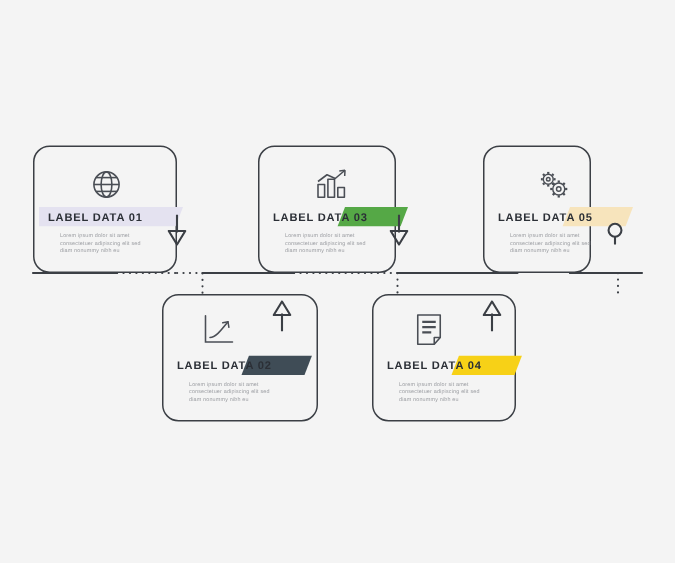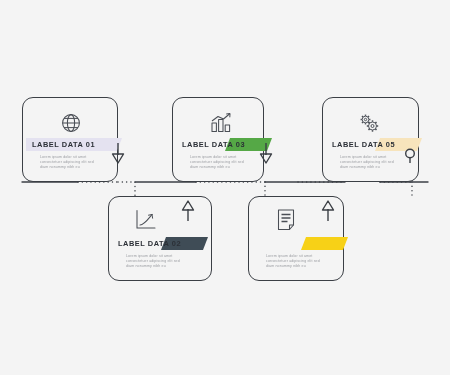--- a/index.html
+++ b/index.html
@@ -201,31 +201,32 @@
           <line x1="8.5" y1="7.5" x2="17.5" y2="7.5" stroke-width="1.5"></line>
           <line x1="8.5" y1="11" x2="17.5" y2="11" stroke-width="1.5"></line>
           <line x1="8.5" y1="14.5" x2="14.5" y2="14.5" stroke-width="1.5"></line>
         </svg>
       </div>
       <div class="band" style="left:3px; top:40px; width:96px;">
         <svg viewBox="0 0 96 13" preserveAspectRatio="none">
           <polygon points="54,0 96,0 91,13 49,13" fill="#f7d117"></polygon>
         </svg>
       </div>
+      <div class="label" style="left:9px; top:40px;">LABEL DATA 04</div>
       <div class="body-text" style="left:17px; top:57px;">Lorem ipsum dolor sit amet consectetuer adipiscing elit sed diam nonummy nibh eu</div>
     </div>
   </div>
   <div class="marker" style="left:320px; top:199px;">
     <svg width="16" height="22" viewBox="0 0 16 22" fill="none" stroke="#3b3f45" stroke-width="1.4" stroke-linejoin="round">
       <line x1="8" y1="10" x2="8" y2="22"></line>
       <polygon points="2.5,11 13.5,11 8,2"></polygon>
     </svg>
   </div>
 
-  <div class="card" style="left:322px; top:97px; width:97px; height:85px;">
+  <div class="card" style="left:322px; top:97px; width:72px; height:85px;">
     <div class="card-inner">
       <div class="icon-box" style="left:33px; top:12px;">
         <svg viewBox="0 0 26 26" fill="none" stroke="#4a4e55" stroke-width="0.95">
           <g>
             <circle cx="9.5" cy="9.5" r="3.3"></circle>
             <circle cx="9.5" cy="9.5" r="1.2"></circle>
             <g stroke-width="1.5">
               <line x1="9.5" y1="4.6" x2="9.5" y2="5.9"></line>
               <line x1="9.5" y1="13.1" x2="9.5" y2="14.4"></line>
               <line x1="4.6" y1="9.5" x2="5.9" y2="9.5"></line>

